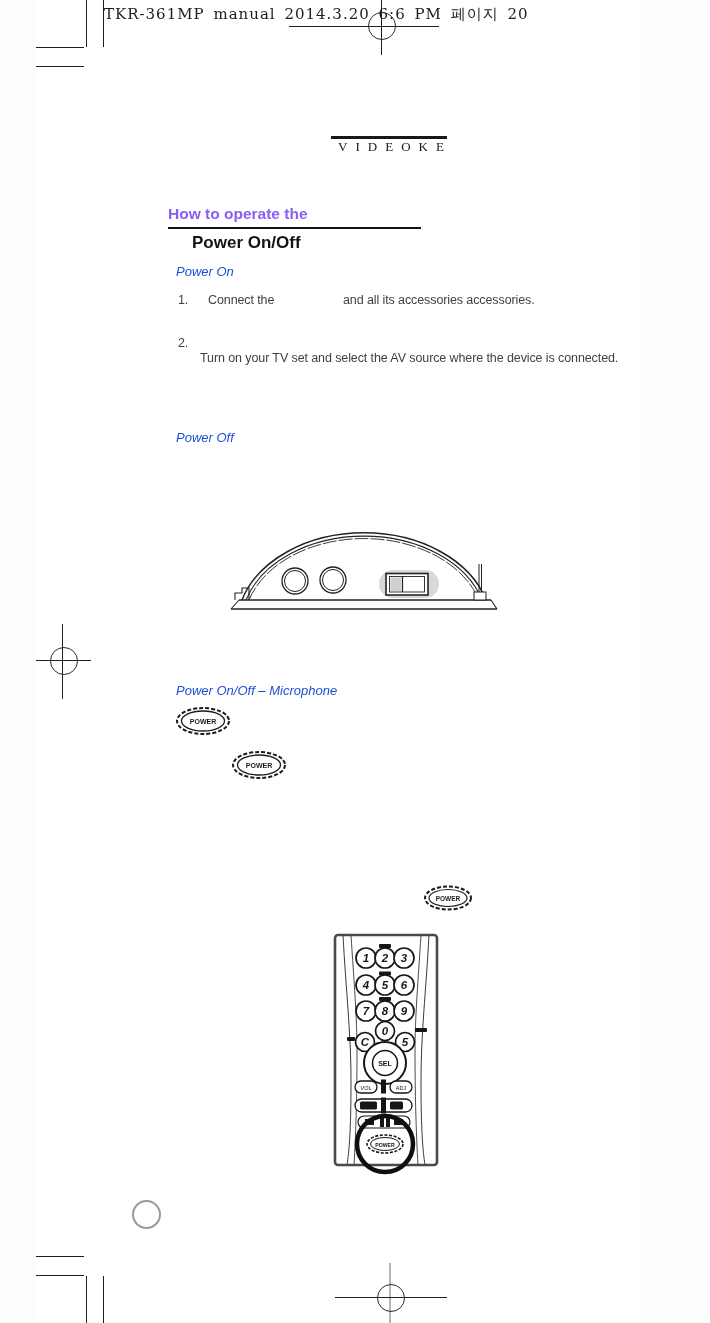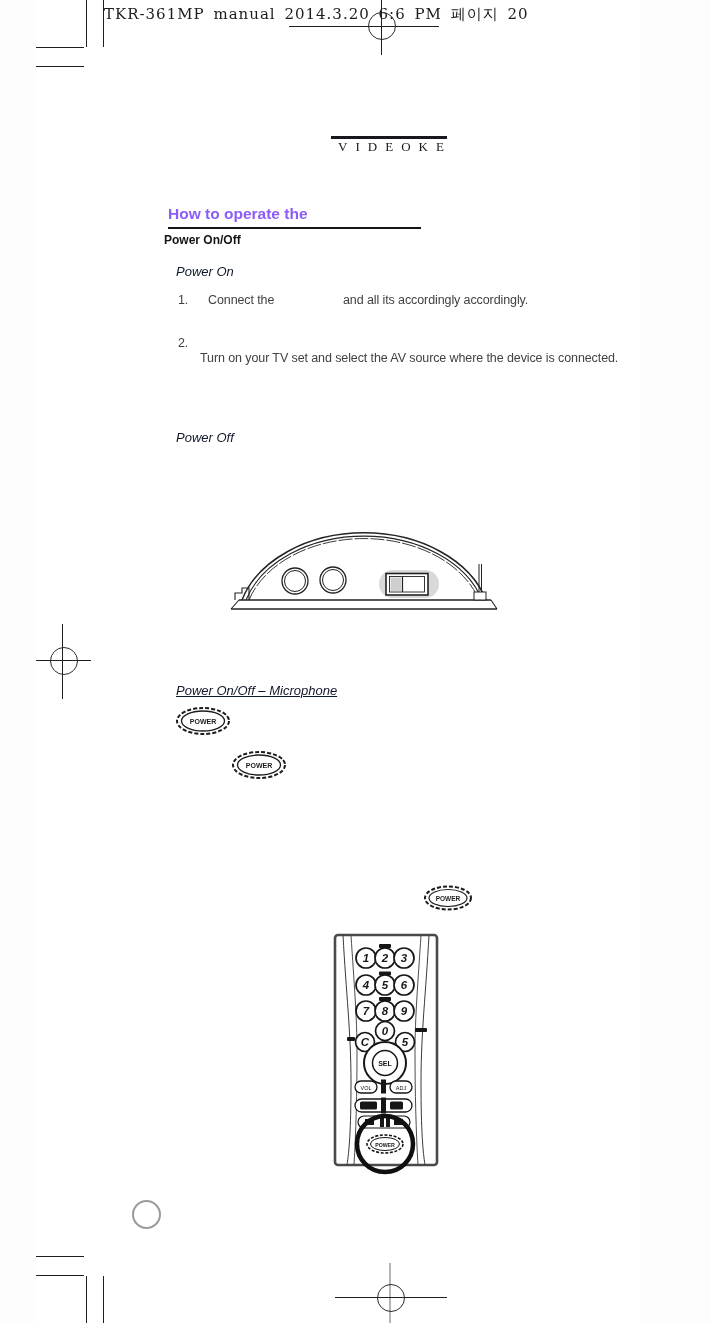--- a/index.html
+++ b/index.html
@@ -11,22 +11,22 @@
   .reg-circle{position:absolute;border:1.4px solid #2c2c2c;border-radius:50%;background:transparent;}
   .slug{position:absolute;left:68px;top:5px;font-family:"DejaVu Serif","Liberation Serif",serif;
         font-size:15px;color:#1c1c1c;letter-spacing:1px;word-spacing:3px;white-space:nowrap;}
   .logo-grand{position:absolute;left:0;top:98px;width:710px;text-align:center;
         font-family:"Liberation Serif",serif;font-weight:700;font-size:34px;color:#17171c;letter-spacing:1px;}
   .logo-rule{position:absolute;left:295px;top:136px;width:116px;height:3px;background:#17171c;}
   .logo-sub{position:absolute;left:0;top:139px;width:710px;text-align:center;
         font-family:"Liberation Serif",serif;font-size:13px;color:#17171c;letter-spacing:8px;text-indent:8px;}
   .h-main{position:absolute;left:132px;top:205px;width:253px;font-size:15.5px;font-weight:700;color:#8b5cf6;
         border-bottom:2.2px solid #141414;padding-bottom:4px;}
-  .h-sub{position:absolute;left:128px;top:233px;font-size:12px;font-weight:700;color:#141414;}
-  .it-head{position:absolute;font-style:italic;font-size:13px;color:#0f172a;}
+  .h-sub{position:absolute;left:156px;top:233px;font-size:17px;font-weight:700;color:#141414;}
+  .it-head{position:absolute;font-style:italic;font-size:13px;color:#1d4ed8;}
   .body-txt{position:absolute;font-size:12.5px;color:#414141;letter-spacing:-0.1px;white-space:nowrap;}
   .gray-circle{position:absolute;left:96px;top:1200px;width:25px;height:25px;border:2px solid #9a9a9a;border-radius:50%;}
   svg text{font-family:"Liberation Sans",sans-serif;}
 </style>
 </head>
 <body>
 
 <div class="page">
 
   <div class="slug">TKR-361MP manual  2014.3.20  6:6 PM  페이지 20</div>
@@ -81,21 +81,21 @@
   <div class="logo-sub">VIDEOKE</div>
 
   <div class="h-main">How to operate the</div>
   <div class="h-sub">Power On/Off</div>
 
   <div class="it-head" style="left:140px;top:264px;">Power On</div>
 
   <div>
     <span class="body-txt" style="left:142px;top:293px;">1.</span>
     <span class="body-txt" style="left:172px;top:293px;">Connect the</span>
-    <span class="body-txt" style="left:307px;top:293px;">and all its accordingly accordingly.</span>
+    <span class="body-txt" style="left:307px;top:293px;">and all its accessories accessories.</span>
   </div>
   <div>
     <span class="body-txt" style="left:142px;top:336px;">2.</span>
     <span class="body-txt" style="left:164px;top:351px;">Turn on your TV set and select the AV source where the device is connected.</span>
   </div>
 
   <div class="it-head" style="left:140px;top:430px;">Power Off</div>
 
   <svg class="abs" style="left:193px;top:500px;" width="272" height="118" viewBox="0 0 272 118">
 
@@ -118,21 +118,21 @@
     <circle cx="104" cy="80" r="13" fill="#ffffff" stroke="#232323" stroke-width="1.3"></circle>
     <circle cx="104" cy="80" r="10.5" fill="none" stroke="#232323" stroke-width="1"></circle>
 
     <rect x="150" y="70" width="60" height="28" rx="14" fill="#d9d9d9"></rect>
     <rect x="157" y="73.5" width="42" height="21.5" fill="#ffffff" stroke="#232323" stroke-width="1.6"></rect>
     <rect x="160.5" y="76.5" width="35" height="15.5" fill="none" stroke="#232323" stroke-width="0.9"></rect>
     <line x1="173.5" y1="76.5" x2="173.5" y2="92" stroke="#232323" stroke-width="1.2"></line>
     <rect x="161.5" y="77.5" width="11" height="13.5" fill="#cfcfcf"></rect>
   </svg>
 
-  <div class="it-head" style="left:140px;top:683px;text-decoration:underline;">Power On/Off – Microphone</div>
+  <div class="it-head" style="left:140px;top:683px;">Power On/Off – Microphone</div>
 
   <svg class="abs" style="left:138px;top:705px;" width="58" height="32" viewBox="0 0 58 32">
     <ellipse cx="29" cy="16" rx="26" ry="13" fill="#ffffff" stroke="#1c1c1c" stroke-width="2" stroke-dasharray="4 2"></ellipse>
     <ellipse cx="29" cy="16" rx="21.5" ry="10" fill="none" stroke="#1c1c1c" stroke-width="1.3"></ellipse>
     <text x="29" y="18.5" text-anchor="middle" font-size="7" font-weight="bold" fill="#1c1c1c">POWER</text>
   </svg>
 
   <svg class="abs" style="left:194px;top:749px;" width="58" height="32" viewBox="0 0 58 32">
     <ellipse cx="29" cy="16" rx="26" ry="13" fill="#ffffff" stroke="#1c1c1c" stroke-width="2" stroke-dasharray="4 2"></ellipse>
     <ellipse cx="29" cy="16" rx="21.5" ry="10" fill="none" stroke="#1c1c1c" stroke-width="1.3"></ellipse>

